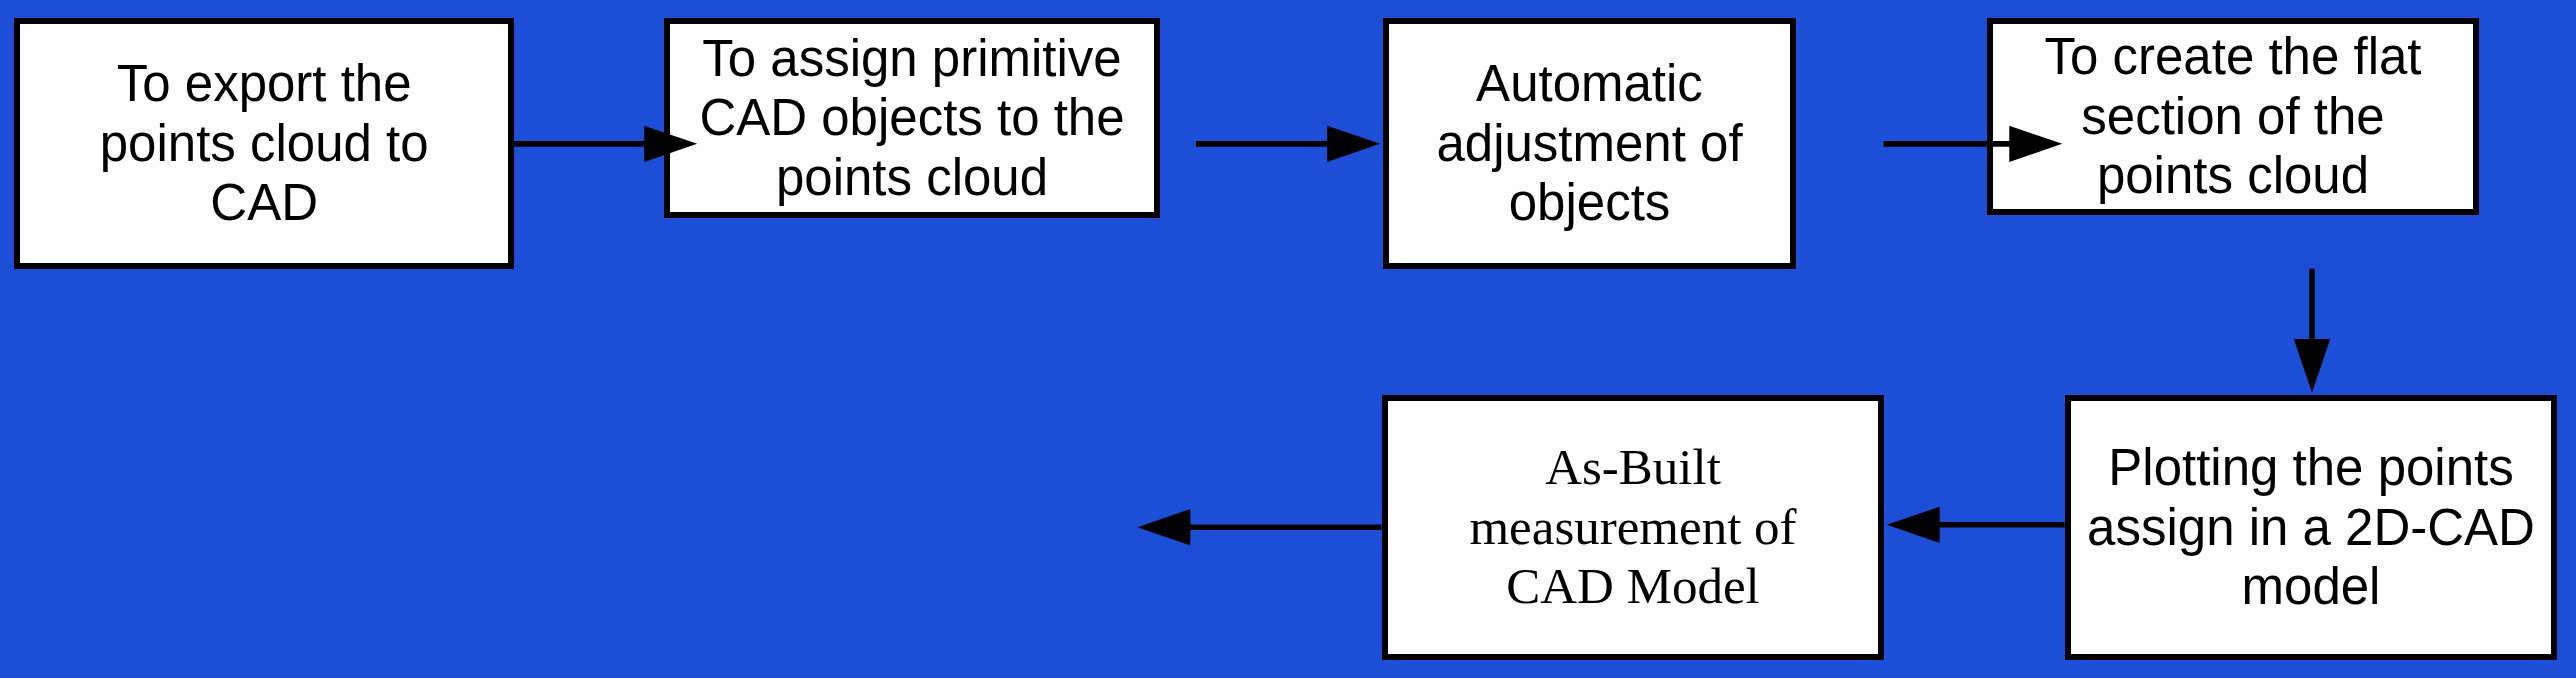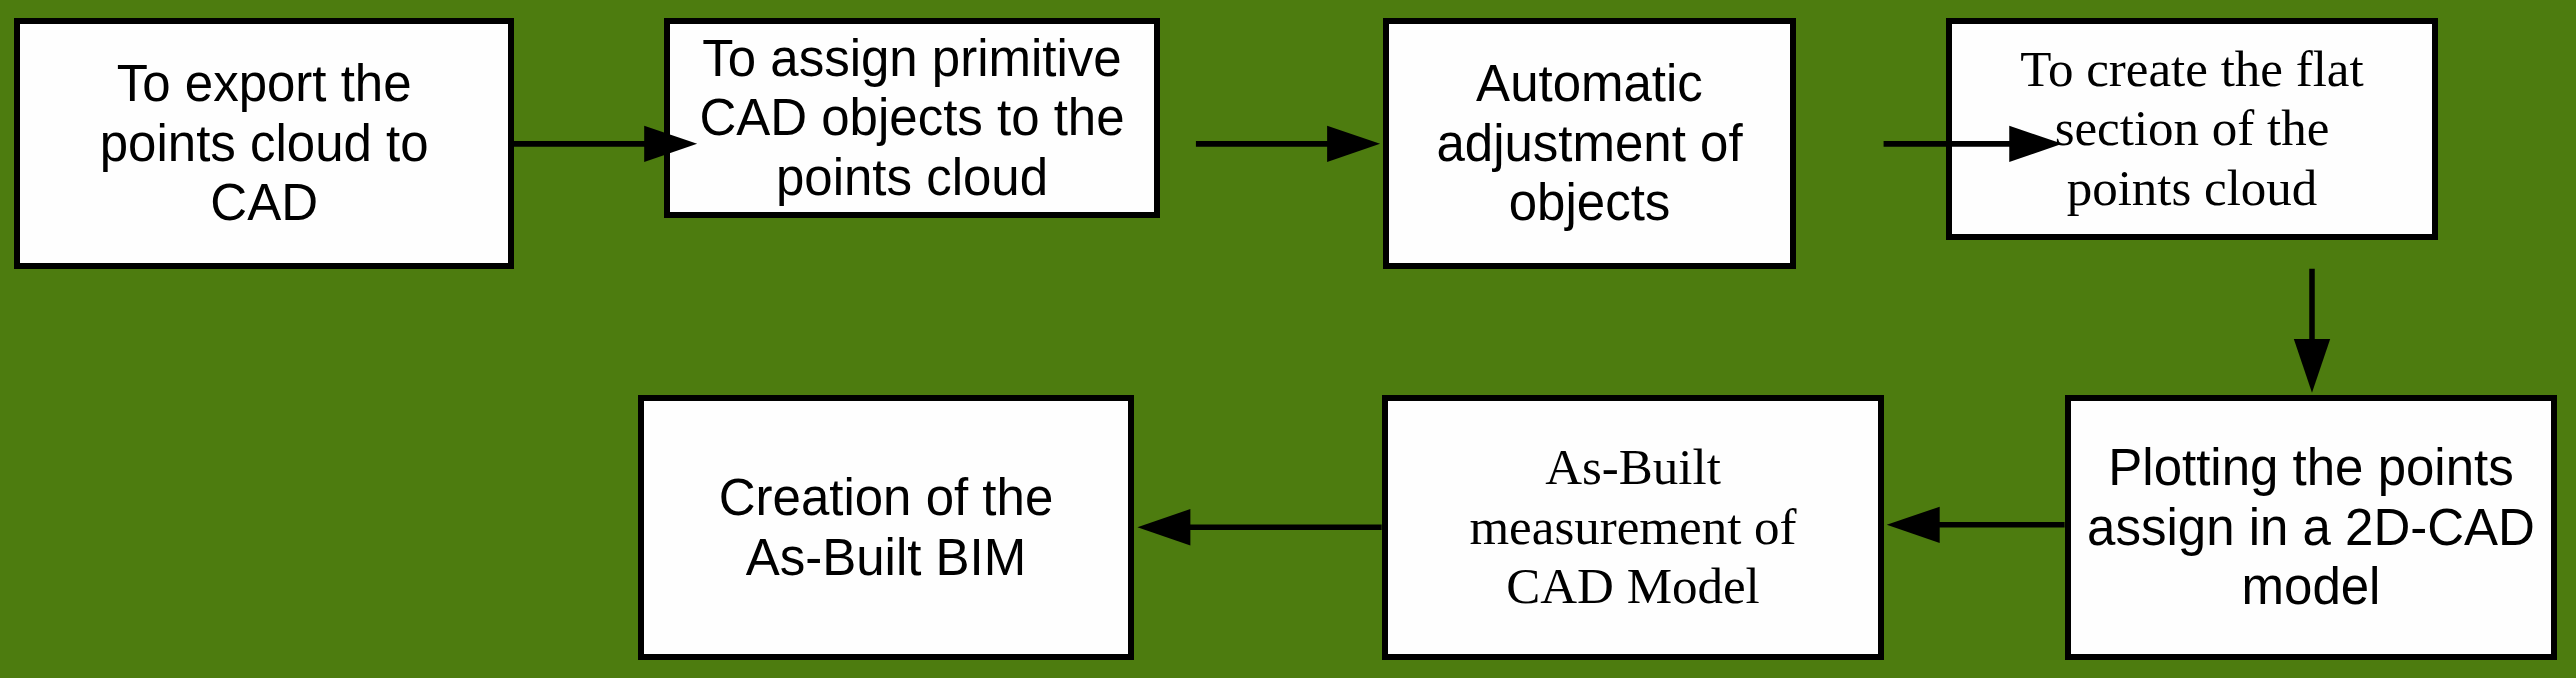--- a/index.html
+++ b/index.html
@@ -12,21 +12,21 @@
     height: 679px;
     position: relative;
     font-family: "Liberation Sans", "DejaVu Sans", sans-serif;
     overflow: hidden;
   }
   .canvas {
     position: absolute;
     left: 0; top: 0;
     width: 2576px;
     height: 679px;
-    background: #4d7c0f;
+    background: #1d4ed8;
   }
   .node {
     position: absolute;
     box-sizing: border-box;
     border: 6.3px solid #000000;
     background: #fefefe;
     display: flex;
     align-items: center;
     justify-content: center;
     text-align: center;
@@ -36,21 +36,21 @@
     white-space: pre-line;
     color: #000000;
     font-size: 51px;
     line-height: 1.17;
     letter-spacing: 0px;
   }
   
   #node-1 { left: 14.2px;   top: 18px;  width: 500px; height: 251px; }
   #node-2 { left: 664px;  top: 18px;  width: 496px; height: 200px; }
   #node-3 { left: 1383px; top: 18px;  width: 413px; height: 251px; }
-  #node-4 { left: 1946px; top: 18px;  width: 492px; height: 222px; font-family: Liberation Serif, serif; }
+  #node-4 { left: 1987px; top: 18px;  width: 492px; height: 197px; }
   
   #node-5 { left: 2065px; top: 395px; width: 492px; height: 265px; }
   #node-6 { left: 1382px; top: 395px; width: 502px; height: 265px; font-family: Liberation Serif, serif; }
   #node-7 { left: 638px;  top: 395px; width: 496px; height: 265px; }
 
   svg.arrows {
     position: absolute;
     left: 0; top: 0;
     width: 2576px;
     height: 679px;
@@ -93,24 +93,20 @@
 assign in a 2D-CAD
 model</span>
   </div>
 
   <div class="node" id="node-6">
     <span class="node-label">As-Built
 measurement of
 CAD Model</span>
   </div>
 
-  <div class="node" id="node-7">
-    <span class="node-label">Creation of the
-As-Built BIM</span>
-  </div>
 
   <svg class="arrows" viewBox="0 0 3259 859" xmlns="http://www.w3.org/2000/svg">
 
     <g>
       <line class="arrow-shaft" x1="650" y1="182" x2="820" y2="182"></line>
       <polygon class="arrow-head" points="815,159 815,205 882,182"></polygon>
     </g>
 
     <g>
       <line class="arrow-shaft" x1="1513" y1="182" x2="1684" y2="182"></line>

